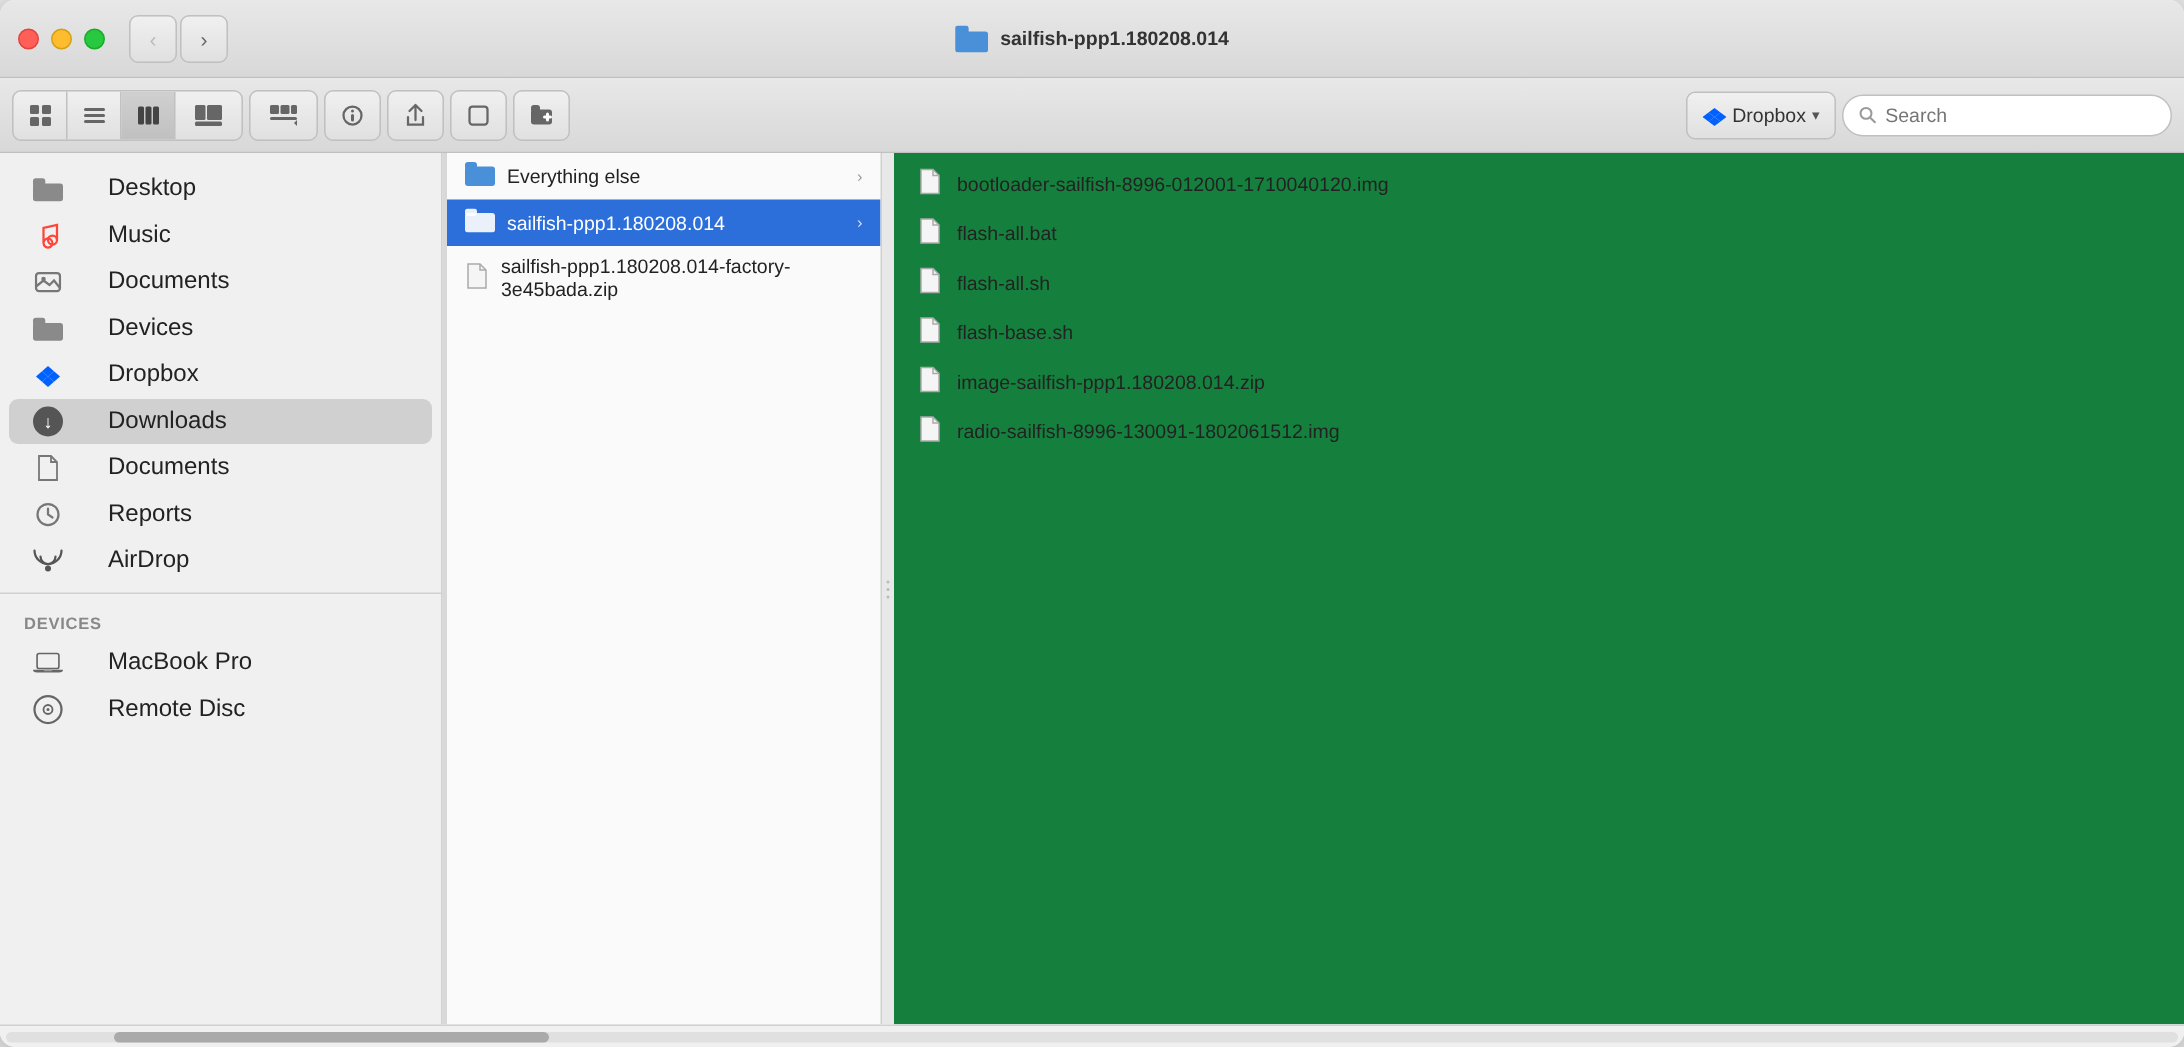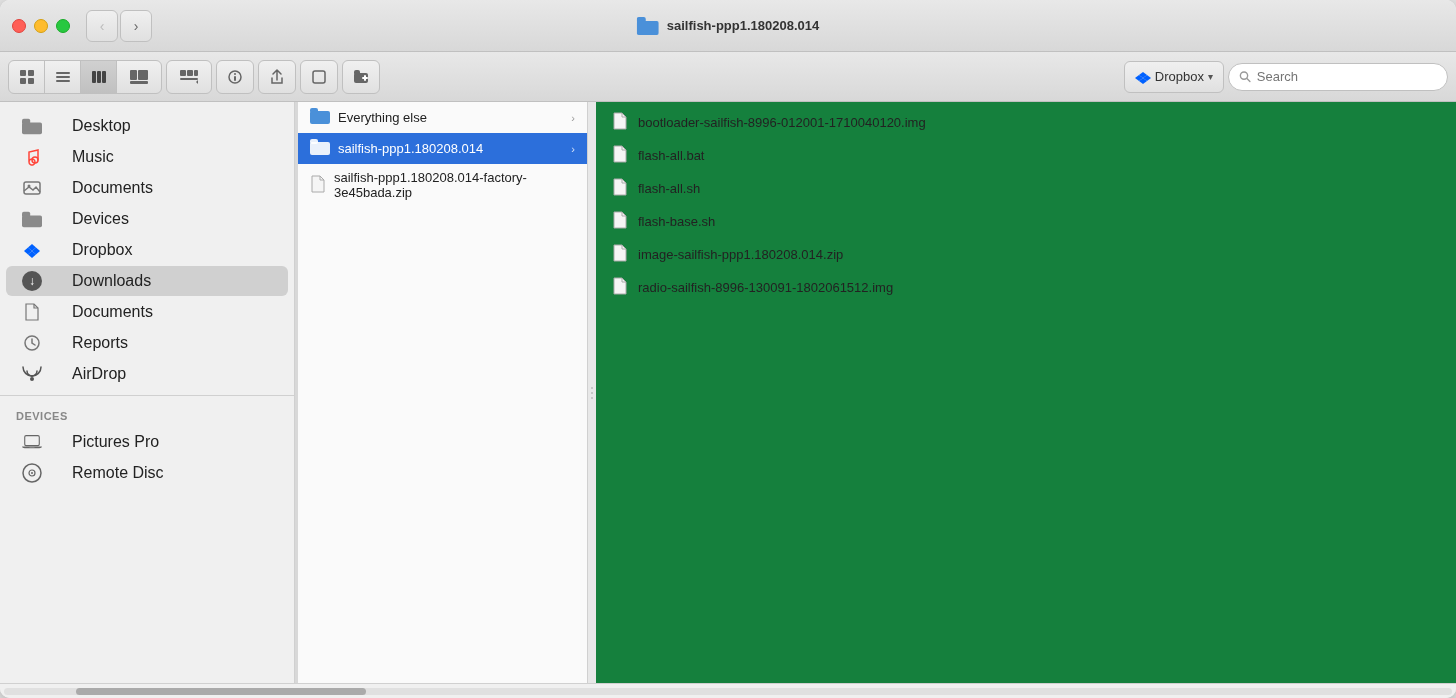--- a/index.html
+++ b/index.html
@@ -510,21 +510,21 @@
       <div class="sidebar-section-label">Devices</div>
 
       <div class="sidebar-item">
         <div class="sidebar-item-icon">
           <svg width="22" height="16" viewBox="0 0 22 16">
             <rect x="3" y="1" width="16" height="11" rx="1.5" stroke="#666" stroke-width="1.2" fill="none"></rect>
             <path d="M0 13 Q0 15 3 15 L19 15 Q22 15 22 13 L0 13 Z" fill="#666"></path>
             <rect x="8" y="13" width="6" height="1" rx="0.5" fill="#999"></rect>
           </svg>
         </div>
-        <span class="sidebar-item-label">Pictures Pro</span>
+        <span class="sidebar-item-label">MacBook Pro</span>
       </div>
 
       <div class="sidebar-item">
         <div class="sidebar-item-icon">
           <svg width="20" height="20" viewBox="0 0 20 20">
             <circle cx="10" cy="10" r="9" stroke="#666" stroke-width="1.5" fill="none"></circle>
             <circle cx="10" cy="10" r="3" stroke="#666" stroke-width="1.2" fill="none"></circle>
             <circle cx="10" cy="10" r="1" fill="#666"></circle>
           </svg>
         </div>

